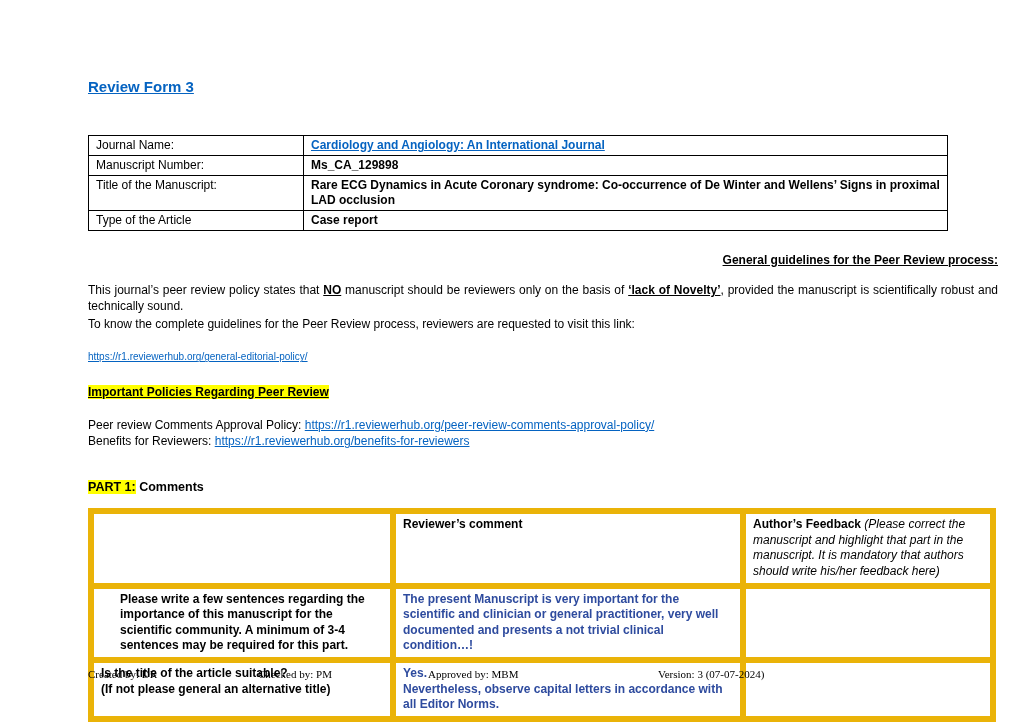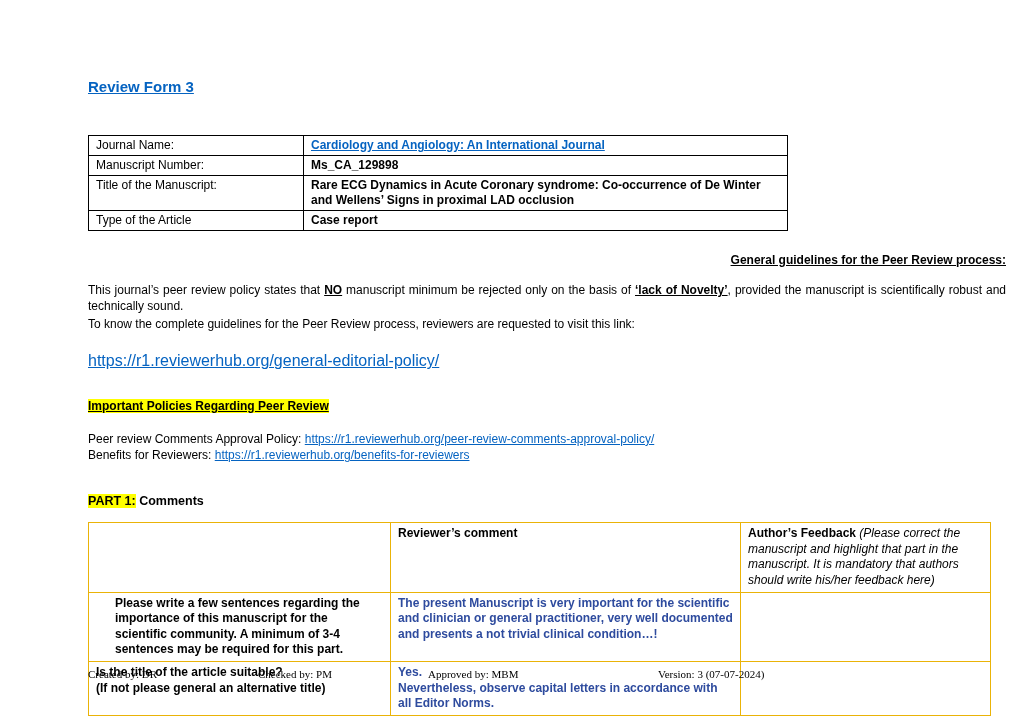--- a/index.html
+++ b/index.html
@@ -1,48 +1,48 @@
 <!DOCTYPE html>
 <html><head>
 <meta charset="utf-8">
 <style>
   * { margin:0; padding:0; box-sizing:border-box; }
   html,body { background:#ffffff; }
   body { font-family:"Liberation Sans", sans-serif; color:#000; }
   .page { position:relative; width:1024px; height:724px; background:#fff; overflow:hidden;
-          padding:78px 18px 0 88px; }
+          padding:78px 26px 0 88px; }
 
   .doc-title { font-size:15px; font-weight:bold; color:#0563C1; text-decoration:underline;
                margin-bottom:40px; }
 
   table { border-collapse:collapse; }
-  .meta-table { width:700px; font-size:12px; margin-bottom:22px; }
+  .meta-table { width:860px; font-size:12px; margin-bottom:22px; }
   .meta-table td { border:1px solid #000; padding:2px 7px; vertical-align:top; line-height:1.25; }
   .meta-table td.label { width:215px; }
   .meta-table td.value { font-weight:bold; }
   a.doc-link { color:#0563C1; text-decoration:underline; cursor:pointer; }
   a.doc-link.bold { font-weight:bold; }
 
   .section-heading { font-size:12px; font-weight:bold; text-decoration:underline; margin-bottom:16px;text-align:right; }
   .para { font-size:12px; line-height:1.32; text-align:justify; }
   .para.mb4  { margin-bottom:2px; }
   .para.mb16 { margin-bottom:18px; }
   .bold-underline { font-weight:bold; text-decoration:underline; }
-  .link-line { font-size:16px; line-height:1.32; margin-bottom:24px; }
+  .link-line { font-size:10px; line-height:1.32; margin-bottom:18px; }
 
   .highlight-heading { display:inline-block; font-size:12px; font-weight:bold; text-decoration:underline;
                        background:#FFFF00; margin-bottom:18px; }
   .policy-line { font-size:12px; line-height:1.4; }
   .policy-line.last { margin-bottom:30px; }
 
   .part-line { font-size:12.5px; font-weight:bold; margin-bottom:14px; }
   .hl { background:#FFFF00; }
 
   .comments-table { width:902px; font-size:12px; table-layout:fixed; }
-  .comments-table td { border:1px solid #eab308; padding:3px 7px; vertical-align:top; line-height:1.3; }
+  .comments-table td { border:6px solid #eab308; padding:3px 7px; vertical-align:top; line-height:1.3; }
   .comments-table col.c1 { width:302px; }
   .comments-table col.c2 { width:350px; }
   .comments-table col.c3 { width:250px; }
   .q { font-weight:bold; white-space:pre-line; }
   .q.indent { padding-left:26px; }
   .c { font-weight:bold; color:#2E4B9E; white-space:pre-line; }
   .hdr-bold { font-weight:bold; }
   .hdr-italic { font-style:italic; }
 
   .footer { position:absolute; left:0; top:668px; width:868px; height:20px;
@@ -76,21 +76,21 @@
     </tr>
     <tr>
       <td class="label">Type of the Article</td>
       <td class="value">Case report</td>
     </tr>
   </tbody>
     </table>
 
   <div class="section-heading">General guidelines for the Peer Review process:</div>
 
-  <div class="para mb4"><span>This journal’s peer review policy states that </span><span class="bold-underline">NO</span><span> manuscript minimum be rejected only on the basis of </span><span class="bold-underline">‘lack of Novelty’</span><span>, provided the manuscript is scientifically robust and technically sound.</span></div>
+  <div class="para mb4"><span>This journal’s peer review policy states that </span><span class="bold-underline">NO</span><span> manuscript should be reviewers only on the basis of </span><span class="bold-underline">‘lack of Novelty’</span><span>, provided the manuscript is scientifically robust and technically sound.</span></div>
 
   <div class="para mb16">To know the complete guidelines for the Peer Review process, reviewers are requested to visit this link:</div>
 
   <div class="link-line"><a class="doc-link">https://r1.reviewerhub.org/general-editorial-policy/</a></div>
 
   <div><span class="highlight-heading">Important Policies Regarding Peer Review</span></div>
 
   <div class="policy-line"><span>Peer review Comments Approval Policy: </span><a class="doc-link">https://r1.reviewerhub.org/peer-review-comments-approval-policy/</a></div>
 
   <div class="policy-line last"><span>Benefits for Reviewers: </span><a class="doc-link">https://r1.reviewerhub.org/benefits-for-reviewers</a></div>

